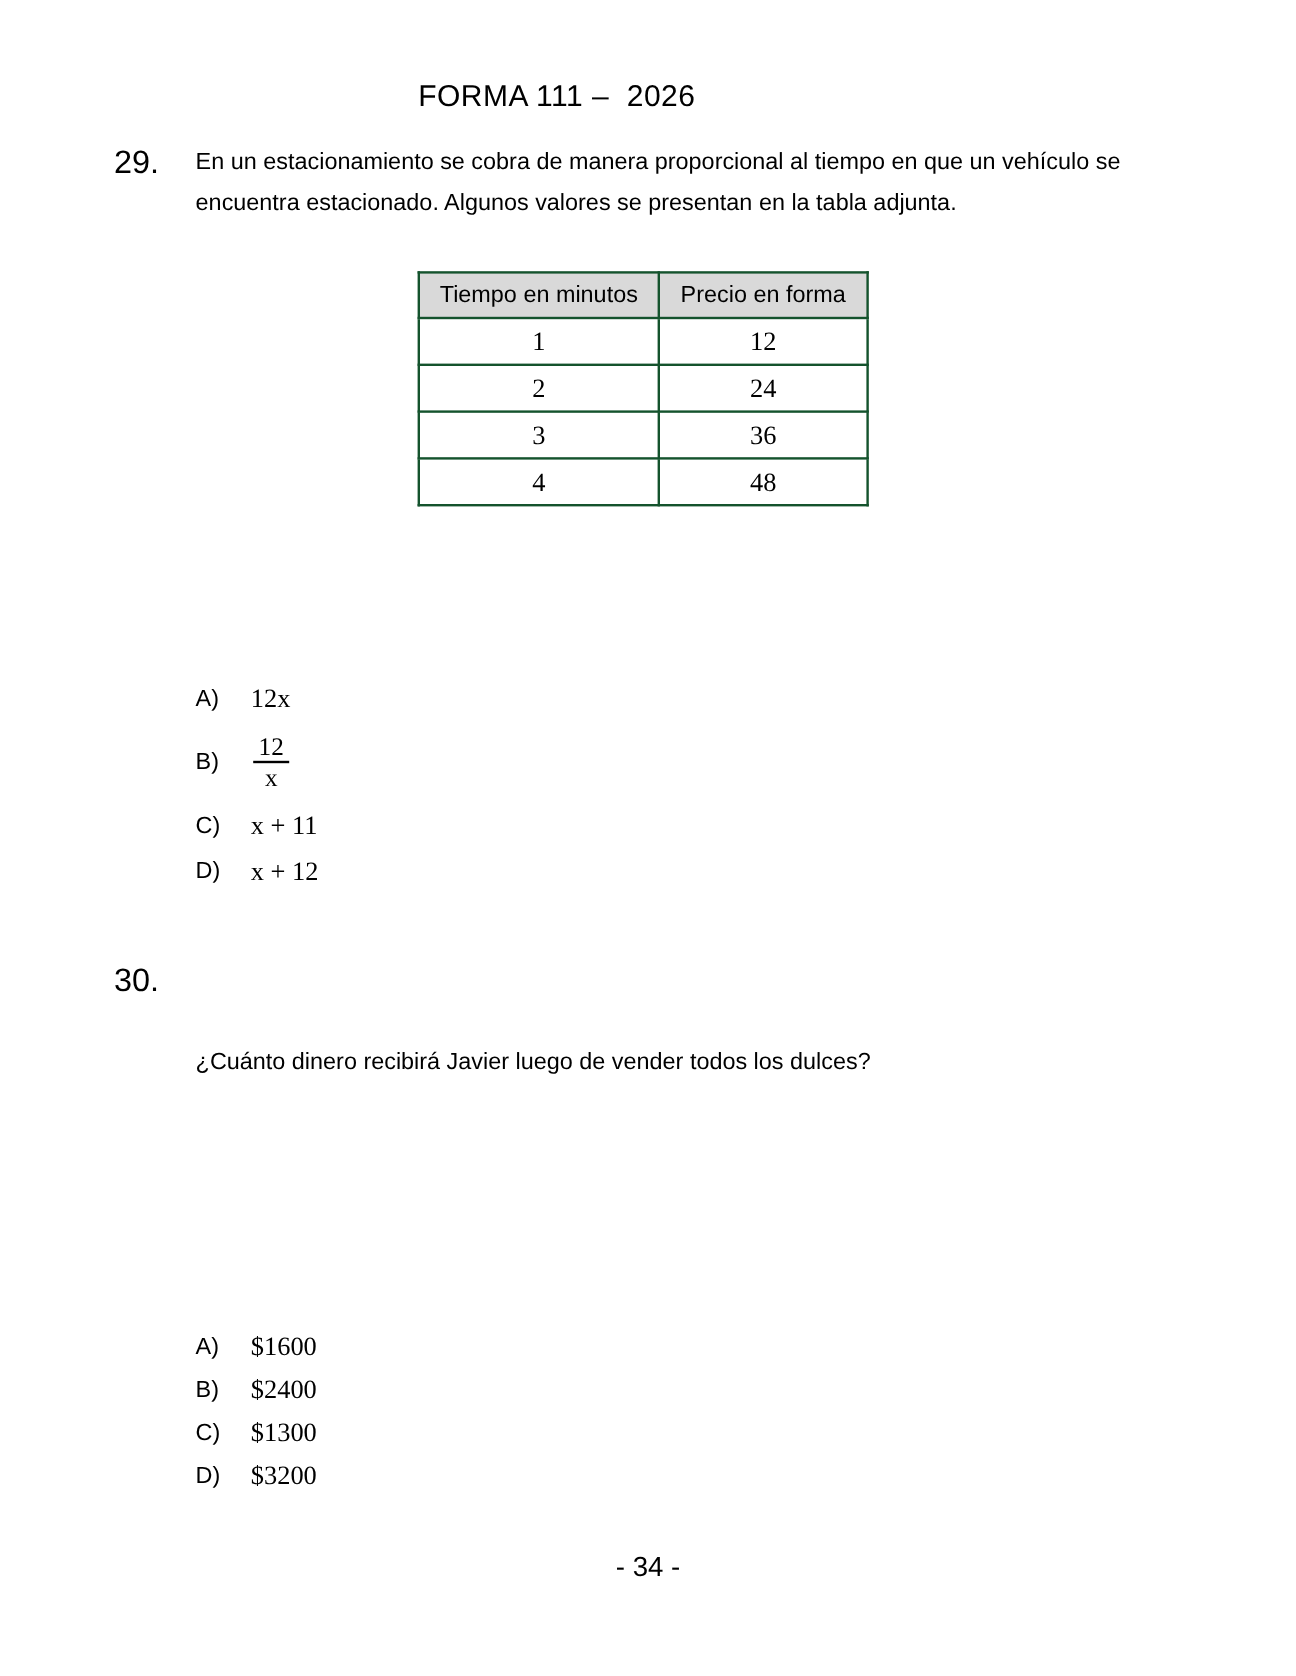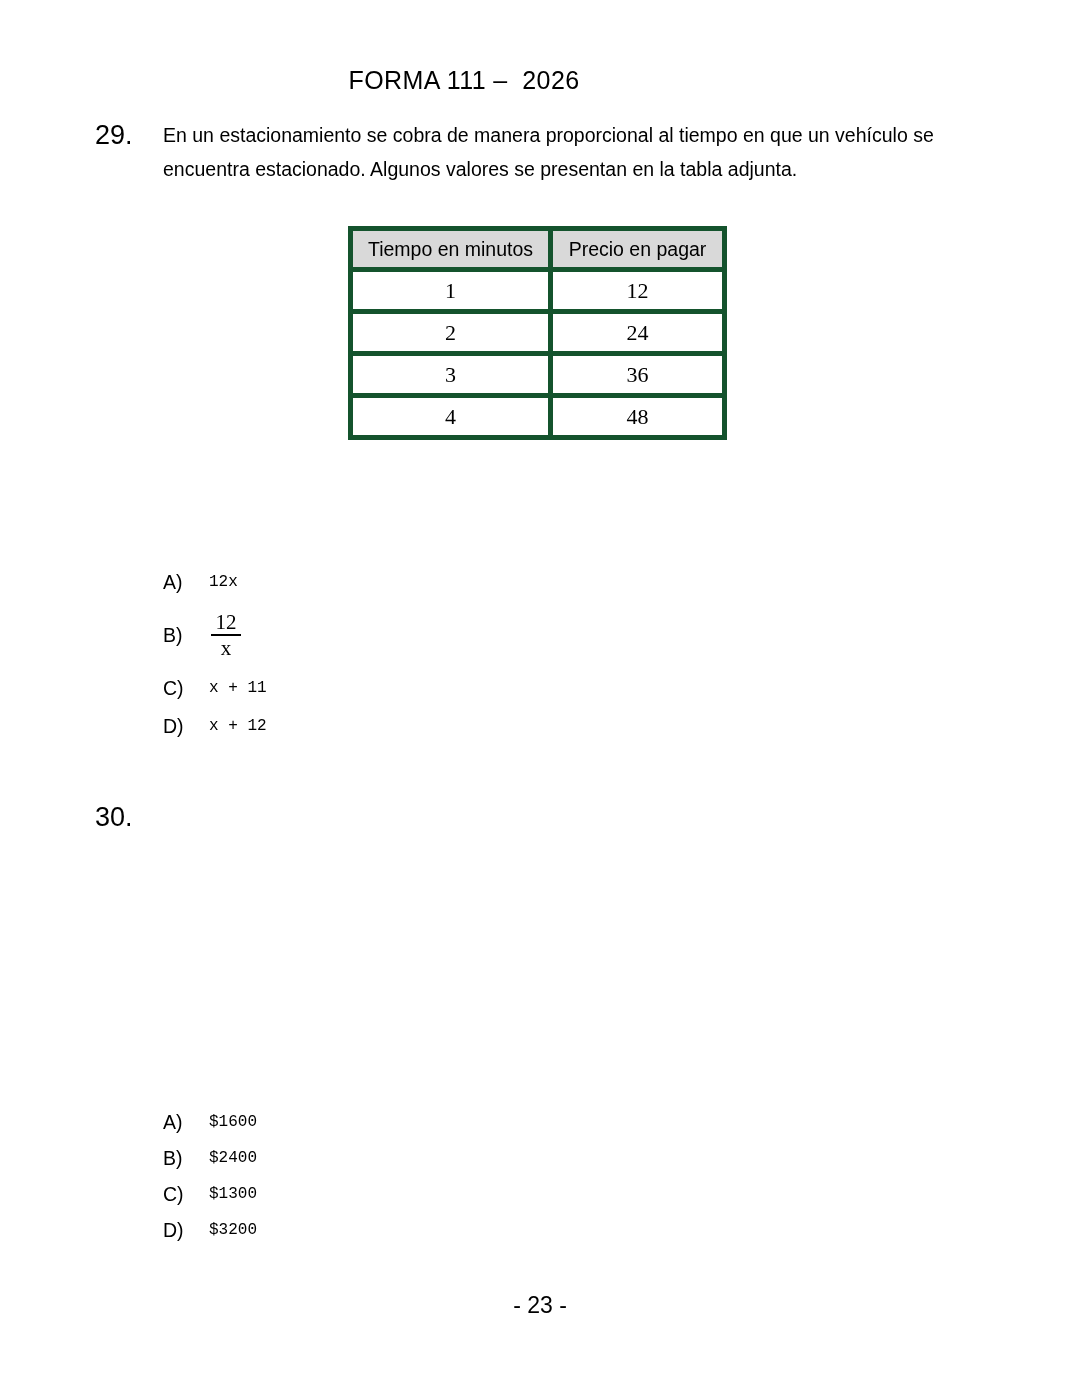--- a/index.html
+++ b/index.html
@@ -83,21 +83,21 @@
     position: absolute;
     top: 226px;
     left: 348px;
   }
   table.data-table {
     border-collapse: collapse;
     table-layout: fixed;
   }
   table.data-table th,
   table.data-table td {
-    border: 5px solid #14532d;
+    border: 2px solid #14532d;
     text-align: center;
     padding: 0;
   }
   table.data-table th {
     background: #d9d9d9;
     font-family: "Liberation Sans", sans-serif;
     font-weight: normal;
     font-size: 19.5px;
     height: 36px;
     padding: 0 14px;
@@ -128,22 +128,22 @@
   #options-29 .option-row.tall { min-height: 68px; }
   #options-30 .option-row { min-height: 36px; }
 
   .opt-letter {
     width: 46px;
     flex: 0 0 46px;
     font-size: 19.5px;
     font-family: "Liberation Sans", sans-serif;
   }
   .opt-value {
-    font-family: Liberation Mono, monospace;
-    font-size: 16px;
+    font-family: Liberation Serif, serif;
+    font-size: 22px;
     white-space: pre;
   }
 
   
   .frac {
     display: inline-flex;
     flex-direction: column;
     align-items: center;
     font-family: "Liberation Serif", serif;
     font-size: 21px;
@@ -187,21 +187,21 @@
 
   <div class="table-wrap">
     <table class="data-table">
       <colgroup>
         <col class="c-time">
         <col class="c-price">
       </colgroup>
       <thead>
         <tr>
           <th>Tiempo en minutos</th>
-          <th>Precio en pagar</th>
+          <th>Precio en forma</th>
         </tr>
       </thead>
       <tbody>
         <tr>
           <td>1</td>
           <td>12</td>
         </tr>
         <tr>
           <td>2</td>
           <td>24</td>
@@ -244,20 +244,21 @@
 
   <div class="question" id="question-30">
     <div class="q-number">30.</div>
     <div class="q-body">
 
       <div class="gap-md"></div>
 
 
       <div class="gap-md"></div>
 
+      <p class="para">¿Cuánto dinero recibirá Javier luego de vender todos los dulces?</p>
     </div>
   </div>
 
   <div class="options" id="options-30">
     <div class="option-row">
       <span class="opt-letter">A)</span>
       <span class="opt-value">$1600</span>
     </div>
     <div class="option-row">
       <span class="opt-letter">B)</span>
@@ -266,15 +267,15 @@
     <div class="option-row">
       <span class="opt-letter">C)</span>
       <span class="opt-value">$1300</span>
     </div>
     <div class="option-row">
       <span class="opt-letter">D)</span>
       <span class="opt-value">$3200</span>
     </div>
   </div>
 
-  <div class="page-footer">- 23 -</div>
+  <div class="page-footer">- 34 -</div>
 
 </div>
 
 </body></html>

